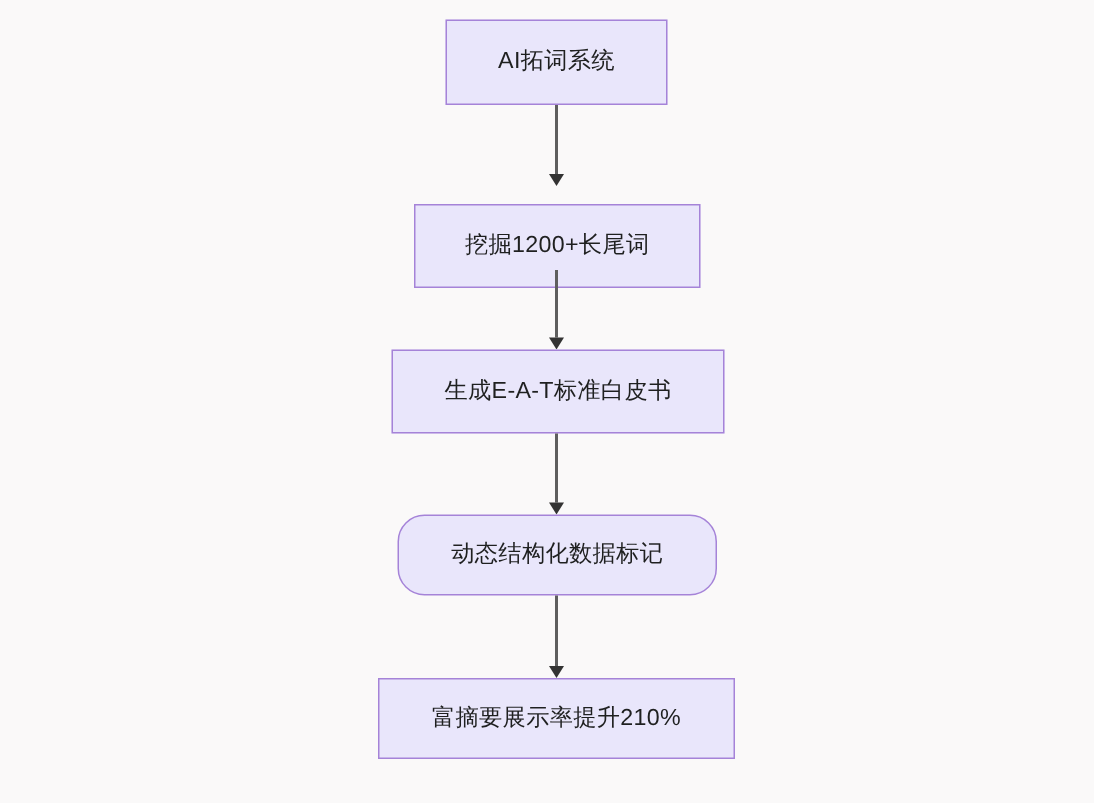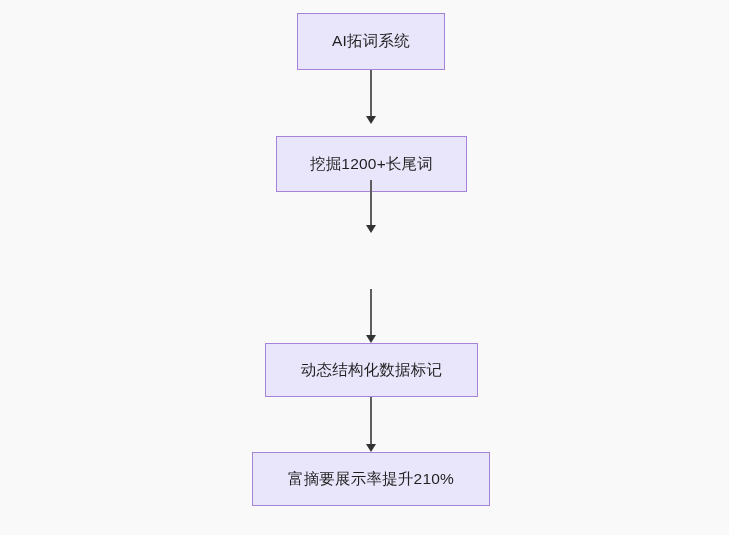--- a/index.html
+++ b/index.html
@@ -60,21 +60,21 @@
     height: 0;
     border-left: 5px solid transparent;
     border-right: 5px solid transparent;
     border-top: 8px solid #333333;
   }
 
   
   .n1 { left: 297px; top: 13px;  width: 148px; height: 57px; }
   .n2 { left: 276px; top: 124px; width: 191px; height: 56px; margin-top: 12px; }
   .n3 { left: 261px; top: 233px; width: 222px; height: 56px; }
-  .n4 { left: 265px; top: 343px; width: 213px; height: 54px; }
+  .n4 { left: 265px; top: 343px; width: 213px; height: 54px; border-radius: 18px; }
   .n5 { left: 252px; top: 452px; width: 238px; height: 54px; }
 
   
   .e1 { left: 370px; top: 70px;  height: 54px; }
   .e2 { left: 370px; top: 180px; height: 53px; }
   .e3 { left: 370px; top: 289px; height: 54px; }
   .e4 { left: 370px; top: 397px; height: 55px; }
 
   .e1 .edge-line { height: 46px; }
   .e2 .edge-line { height: 45px; }
@@ -102,20 +102,23 @@
 
   <div class="node n2">
     <span class="node-label">挖掘1200+长尾词</span>
   </div>
 
   <div class="edge e2">
     <div class="edge-line"></div>
     <div class="edge-arrow"></div>
   </div>
 
+  <div class="node n3">
+    <span class="node-label">生成E-A-T标准白皮书</span>
+  </div>
 
   <div class="edge e3">
     <div class="edge-line"></div>
     <div class="edge-arrow"></div>
   </div>
 
   <div class="node n4">
     <span class="node-label">动态结构化数据标记</span>
   </div>
 

